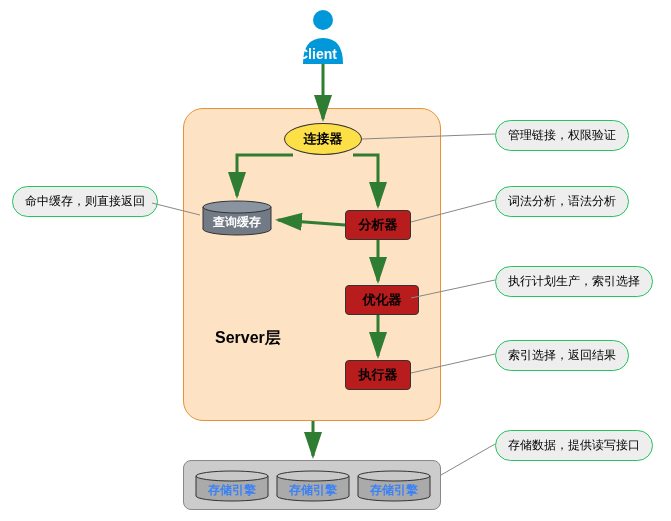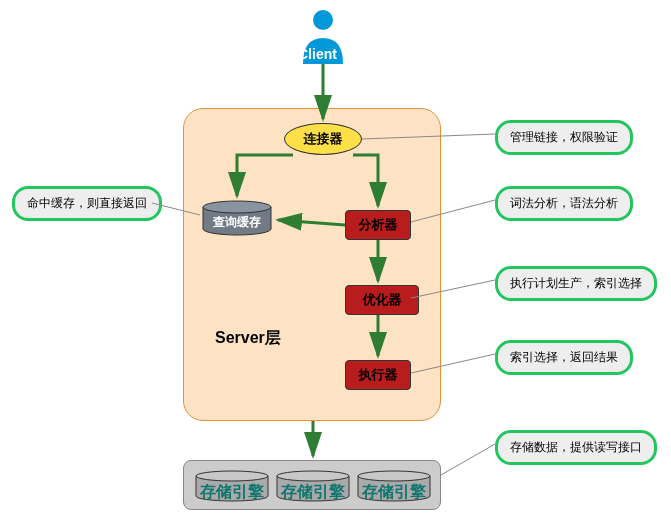--- a/index.html
+++ b/index.html
@@ -3,25 +3,25 @@
 <meta charset="utf-8">
 <style>
   * { box-sizing: border-box; margin: 0; padding: 0; }
   body { width: 671px; height: 521px; position: relative; font-family: Arial, "Microsoft YaHei", sans-serif; font-size: 13px; background: #fff; }
   .abs { position: absolute; }
   .client-label { color: #fff; font-weight: bold; font-size: 14px; }
   .server-box { background: #fde2c4; border: 1px solid #e69138; border-radius: 20px; }
   .storage-box { background: #ccc; border: 1px solid #888; border-radius: 8px; }
   .node-ellipse { background: #fde047; border: 1px solid #333; border-radius: 50%; display: flex; align-items: center; justify-content: center; font-weight: bold; }
   .node-rect { background: #b91c1c; border: 1px solid #333; border-radius: 4px; display: flex; align-items: center; justify-content: center; font-weight: bold; }
-  .callout { background: #eee; border: 3px solid #22c55e; border-radius: 16px; padding: 6px 12px; font-size: 12px; white-space: nowrap; }
+  .callout { background: #eee; border: 1px solid #22c55e; border-radius: 16px; padding: 6px 12px; font-size: 12px; white-space: nowrap; }
   .callout::after { content: ""; position: absolute; }
   .server-title { font-weight: bold; font-size: 16px; }
   .cyl-label { position: absolute; width: 100%; text-align: center; color: #fff; font-weight: bold; font-size: 12px; top: 14px; }
-  .cyl-label-dark { position: absolute; width: 100%; text-align: center; color: #0f766e; font-weight: bold; font-size: 16px; top: 12px; }
+  .cyl-label-dark { position: absolute; width: 100%; text-align: center; color: #3b82f6; font-weight: bold; font-size: 12px; top: 12px; }
   svg.arrows { position: absolute; top: 0; left: 0; pointer-events: none; }
 </style>
 </head>
 <body>
 
 <div class="abs server-box" style="left:183px; top:108px; width:258px; height:313px;"></div>
 <div class="abs server-title" style="left:215px; top:328px;">Server层</div>
 
 <div class="abs storage-box" style="left:183px; top:460px; width:258px; height:50px;"></div>
 

